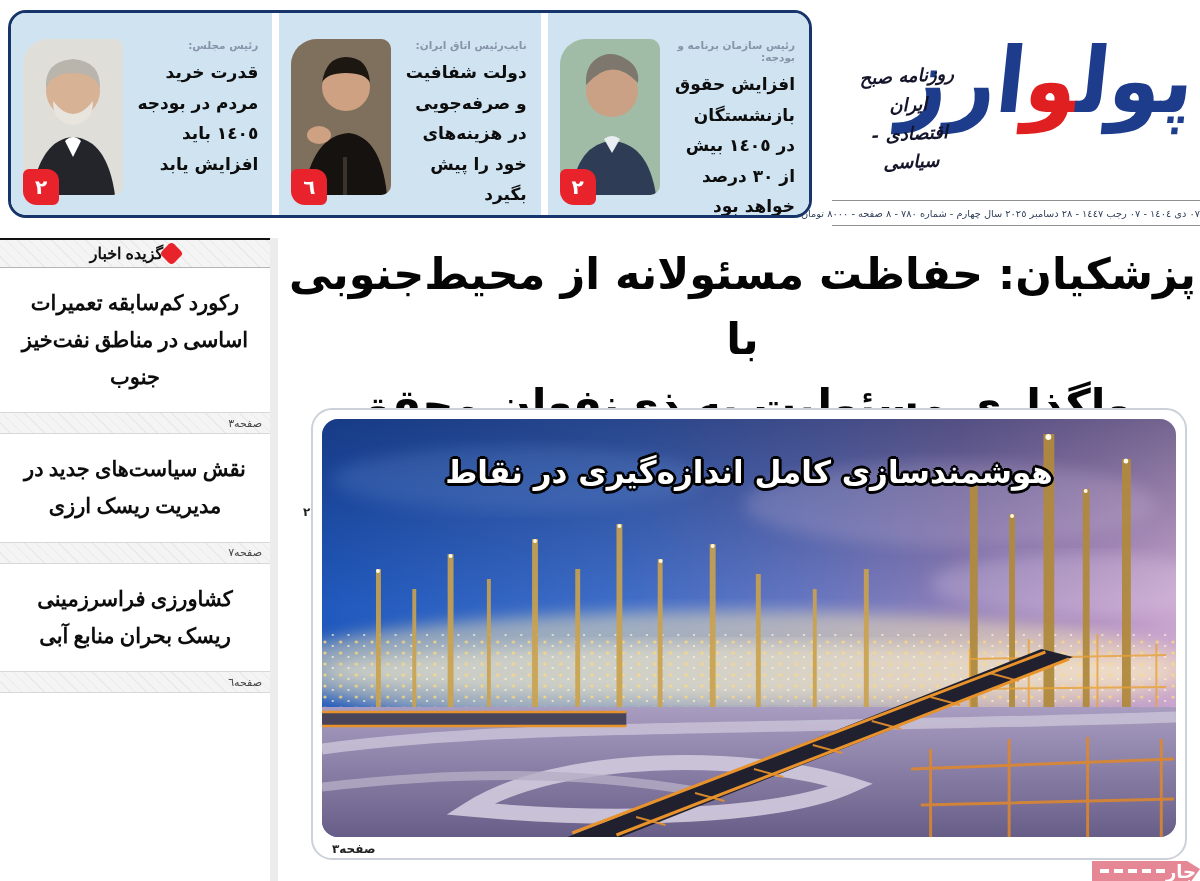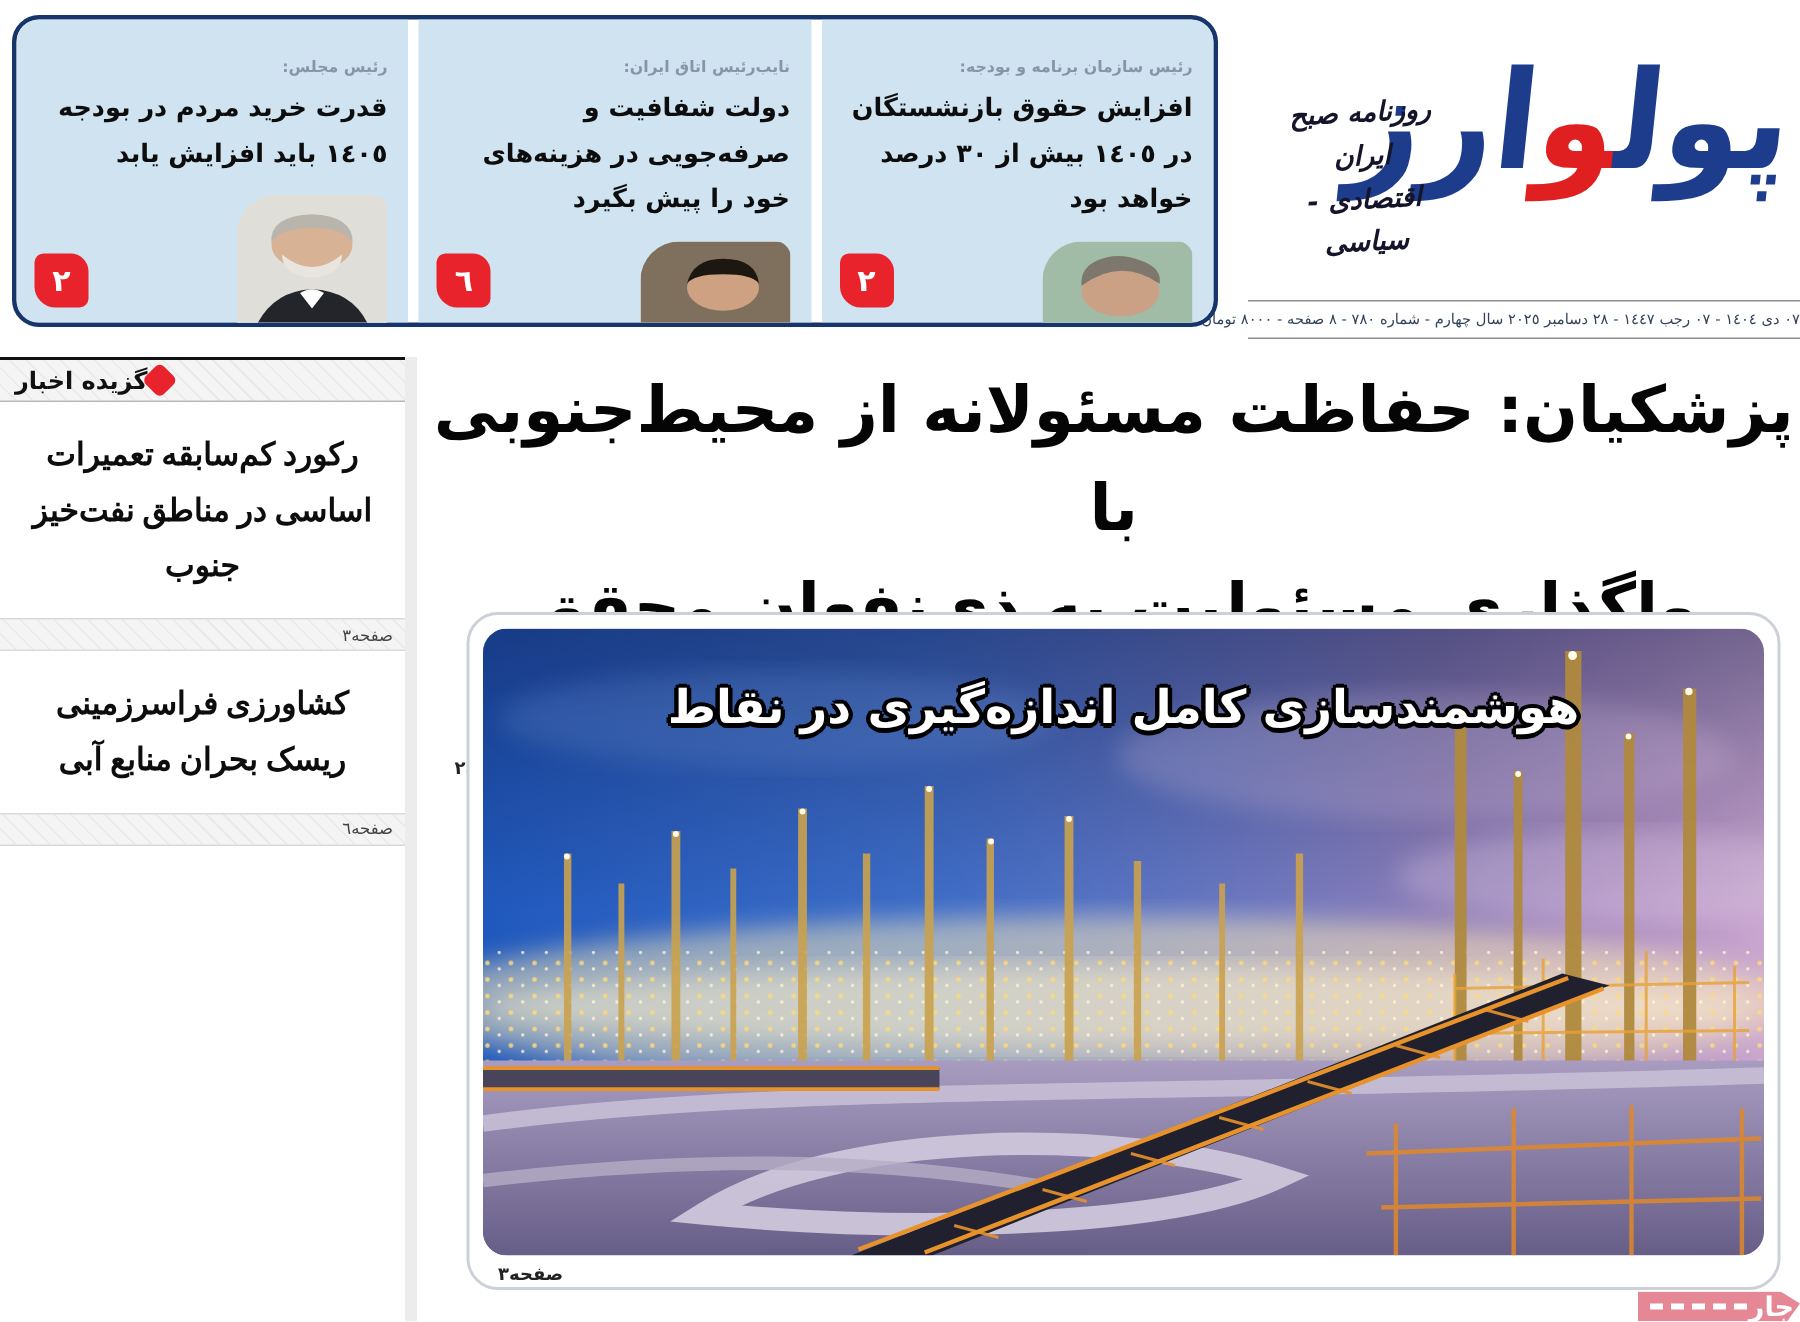--- a/index.html
+++ b/index.html
@@ -19,38 +19,38 @@
   .dateline { position:absolute; top:200px; right:0; width:368px; height:26px;
     border-top:1px solid #8f8f8f; border-bottom:1px solid #8f8f8f;
     font-size:9.8px; color:#33435c; display:flex; align-items:center; justify-content:center;
     white-space:nowrap; }
 
   
   .top-cards { position:absolute; top:10px; left:8px; width:804px; height:208px;
     border:3px solid #16356b; border-radius:18px; background:#fff; overflow:hidden;
     display:flex; flex-direction:row; gap:7px; }
   .top-card { flex:1; background:#cfe3f1; position:relative; padding:24px 14px 10px 12px;
-    display:flex; flex-direction:column; gap:10px; }
+    display:flex; gap:10px; }
   .top-card .txt { flex:1; padding-top:2px; }
   .kicker { font-size:10.5px; color:#8795a9; font-weight:bold; text-align:right; margin-bottom:6px; }
   .card-headline { font-size:17px; font-weight:bold; color:#0d0d0d; line-height:1.8; text-align:right; }
   .portrait { width:100px; height:156px; border-radius:26px 10px 10px 12px; overflow:hidden;
     flex:0 0 100px; margin-top:2px; background:#ddd; }
   .portrait svg { width:100%; height:100%; display:block; }
   .page-badge { position:absolute; bottom:10px; left:12px; width:36px; height:36px;
     background:#e8232b; color:#fff; font-weight:bold; font-size:20px;
     display:flex; align-items:center; justify-content:center;
     border-radius:6px 12px 6px 14px; }
 
   
   .sidebar { position:absolute; top:238px; left:0; width:270px; bottom:0; background:#fff; }
   .sidebar-divider { position:absolute; top:238px; left:270px; width:8px; bottom:0; background:#ececec; }
   .hatch { background:repeating-linear-gradient(45deg,#f4f4f4 0 7px,#e9e9e9 7px 8px); }
   .sb-header { height:30px; border-top:2px solid #111; border-bottom:1px solid #b5b5b5;
-    display:flex; align-items:center; justify-content:flex-end; padding:0 10px; }
+    display:flex; align-items:center; justify-content:center; padding:0 10px;font-family:Liberation Serif, serif; }
   .sb-header-label { font-size:16px; font-weight:bold; color:#111; order:2; }
   .sb-diamond { width:17px; height:17px; background:#e8232b; border-radius:4px;
     transform:rotate(45deg); order:1; }
   .sb-item-headline { font-size:21px; font-weight:bold; color:#0d0d0d; text-align:center;
     line-height:1.75; padding:17px 8px;font-family:Liberation Serif, serif; }
   .sb-page-bar { height:22px; border-top:1px solid #d8d8d8; border-bottom:1px solid #d8d8d8;
     display:flex; align-items:center; padding:0 8px; }
   .sb-page-ref { font-size:11px; color:#444; margin-left:auto; } 
 
   
@@ -159,20 +159,26 @@
   <div class="sidebar">
     <div class="sb-header hatch">
       <span class="sb-diamond"></span>
       <span class="sb-header-label">گزیده اخبار</span>
     </div>
 
     <div>
       <div class="sb-item-headline">رکورد کم‌سابقه تعمیرات اساسی در مناطق نفت‌خیز جنوب</div>
       <div class="sb-page-bar hatch">
           <span class="sb-page-ref">صفحه٣</span>
+        </div>
+    </div>
+    <div>
+      <div class="sb-item-headline">نقش سیاست‌های جدید در مدیریت ریسک ارزی</div>
+      <div class="sb-page-bar hatch">
+          <span class="sb-page-ref">صفحه٧</span>
         </div>
     </div>
     <div>
       <div class="sb-item-headline">کشاورزی فراسرزمینی ریسک بحران منابع آبی</div>
       <div class="sb-page-bar hatch">
           <span class="sb-page-ref">صفحه٦</span>
         </div>
     </div>
   </div>
 

